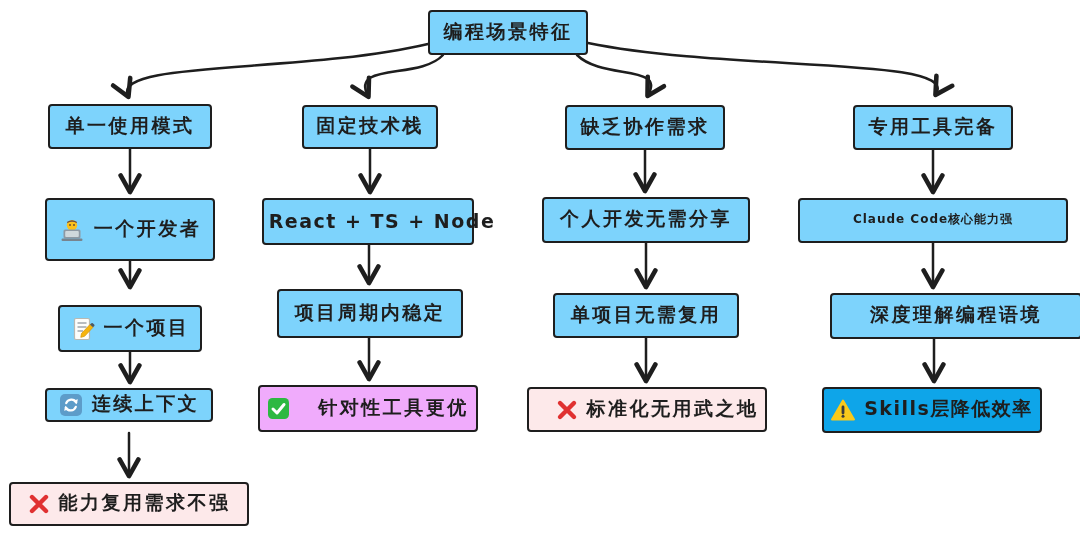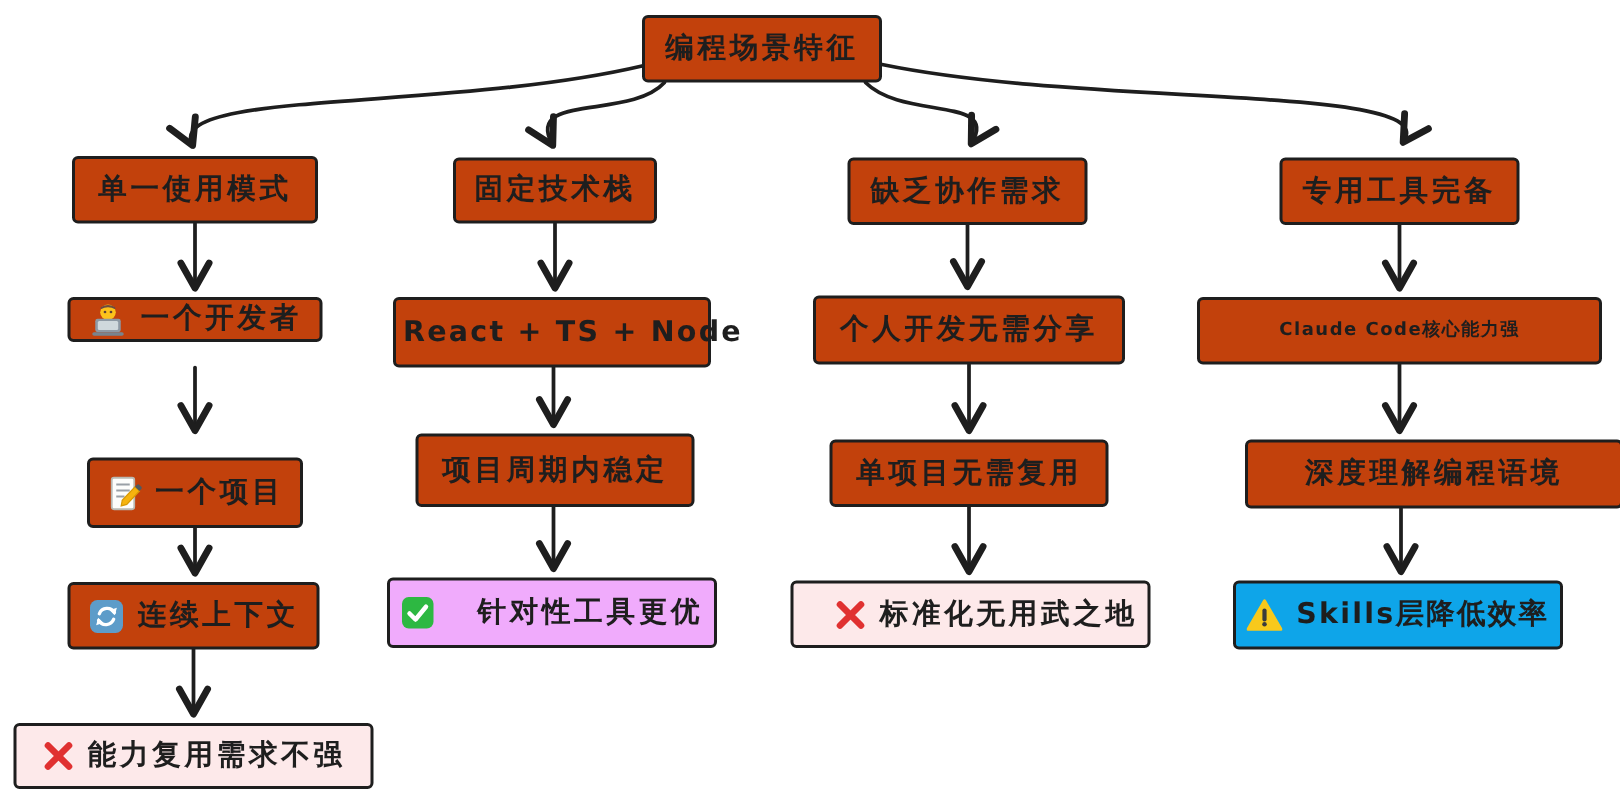--- a/index.html
+++ b/index.html
@@ -9,41 +9,41 @@
     background:#ffffff;
     font-family:"DejaVu Sans",sans-serif;
     color:#1e1e1e;
     overflow:hidden;
   }
   .edges{position:absolute;left:0;top:0;width:1080px;height:538px;}
   .node{
     position:absolute;
     display:flex;align-items:center;justify-content:center;
     gap:9px;
-    background:#c2410c;
+    background:#7dd3fc;
     border:2.4px solid #1e1e1e;
     border-radius:4px;
     box-sizing:border-box;
     font-size:19px;
     font-weight:600;
     letter-spacing:2.5px;
     white-space:nowrap;
   }
   .node .lbl{transform:translateY(-1px);}
   .res-neg{background:#fde9ea;}
   .res-pos{background:#f0abfc;gap:28px;}
   .res-warn{background:#0ea5e9;}
   .ic{display:inline-flex;align-items:center;justify-content:center;}
   .ic svg{display:block;}
   
   .n-root{left:428px;top:10px;width:160px;height:45px;}
   .c1-h{left:48px;top:104px;width:164px;height:45px;}
-  .c1-s1{left:45px;top:198px;width:170px;height:30px;}
+  .c1-s1{left:45px;top:198px;width:170px;height:63px;}
   .c1-s2{left:58px;top:305px;width:144px;height:47px;}
-  .c1-s3{left:45px;top:388px;width:168px;height:45px;}
+  .c1-s3{left:45px;top:388px;width:168px;height:34px;}
   .c1-res{left:9px;top:482px;width:240px;height:44px;}
   .c2-h{left:302px;top:105px;width:136px;height:44px;}
   .c2-s1{left:262px;top:198px;width:212px;height:47px;letter-spacing:1.5px;padding-left:28px;}
   .c2-s2{left:277px;top:289px;width:186px;height:49px;}
   .c2-res{left:258px;top:385px;width:220px;height:47px;}
   .c3-h{left:565px;top:105px;width:160px;height:45px;}
   .c3-s1{left:542px;top:197px;width:208px;height:46px;}
   .c3-s2{left:553px;top:293px;width:186px;height:45px;}
   .c3-res{left:527px;top:387px;width:240px;height:45px;padding-left:20px;}
   .c4-h{left:853px;top:105px;width:160px;height:45px;}

